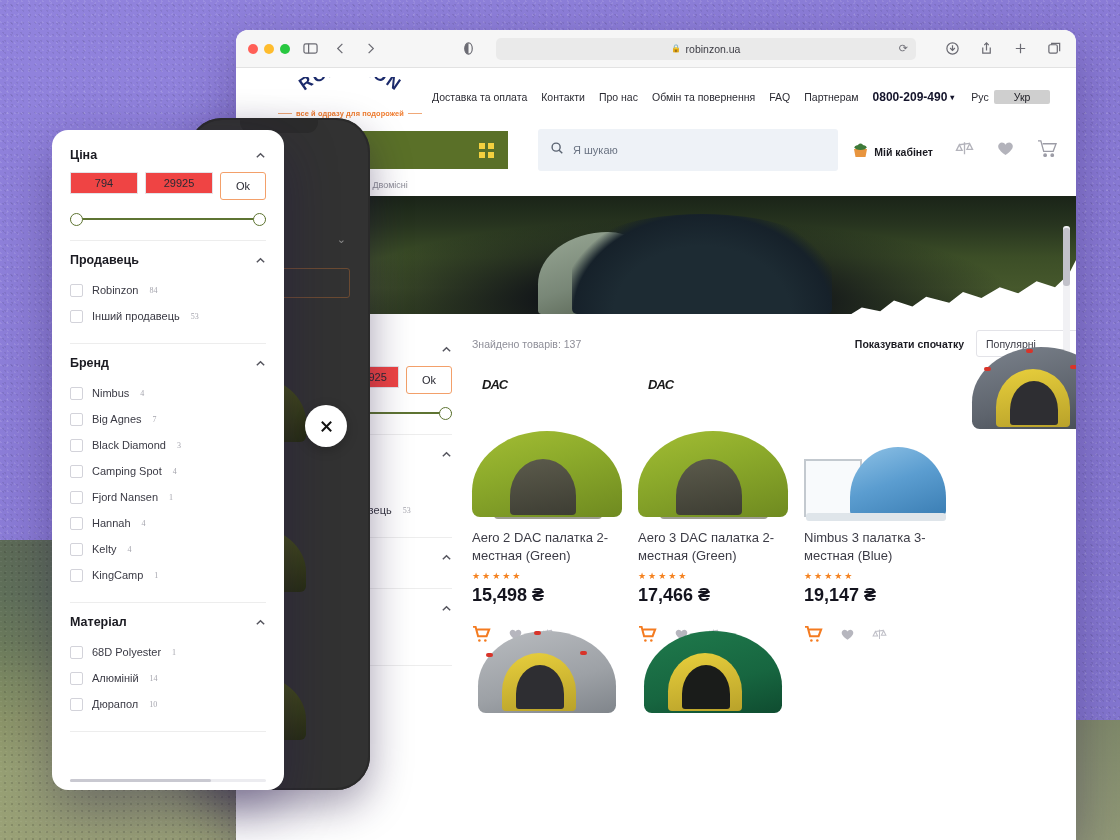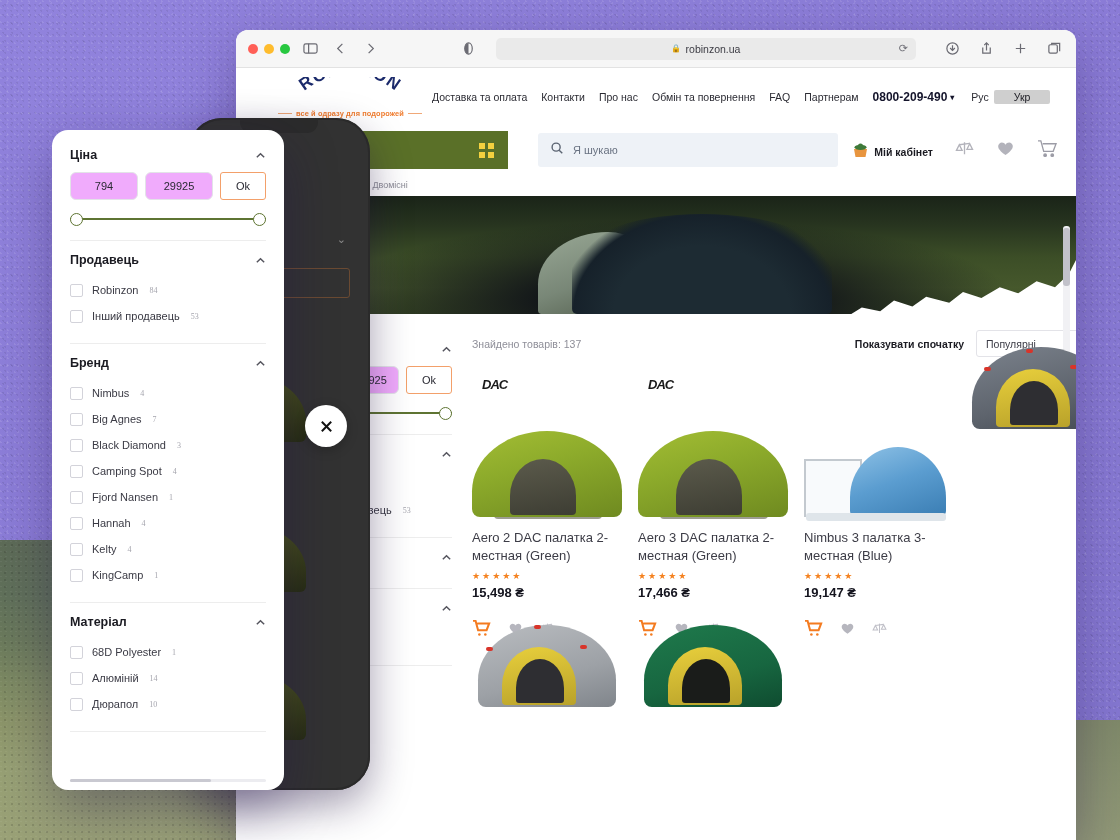--- a/index.html
+++ b/index.html
@@ -91,21 +91,21 @@
 
   
   .site-search-row { height: 48px; display:flex; align-items:center; gap: 0; background:#fff; }
   .cat-btn {
     width: 226px; height: 38px; background:#5a7028; margin-left: 46px;
     display:flex; align-items:center; justify-content:flex-end; padding-right: 14px; flex:none;
   }
   .grid-ico { display:grid; grid-template-columns: 6px 6px; gap:3px; }
   .grid-ico i { width:6px; height:6px; background:#f4d03f; display:block; }
   .search-field {
-    flex: 1; height: 34px; background:#eef2f7; margin-left: 30px; border-radius:3px;
+    flex: 1; height: 42px; background:#eef2f7; margin-left: 30px; border-radius:3px;
     display:flex; align-items:center; padding: 0 12px; gap: 9px; max-width: 300px;
   }
   .search-field svg { width:14px; height:14px; stroke:#5b6472; fill:none; stroke-width:1.6; }
   .search-ph { font-size: 11px; color:#6a7382; }
   .head-actions { display:flex; align-items:center; gap: 22px; margin-left: auto; padding-right: 18px; }
   .cab { display:flex; align-items:flex-end; gap: 5px; font-size: 10.5px; font-weight:700; color:#1b1b22; }
 
   
   .crumbs { height: 22px; display:flex; align-items:center; padding-left: 46px; font-size: 9px; color:#8d8d97; gap:5px; }
   .crumbs b { font-weight: 400; color:#8d8d97; }
@@ -134,21 +134,21 @@
   }
 
   
   .main-cols { display:flex; }
   .side-col { width: 232px; flex:none; padding: 16px 16px 0 46px; }
   .side-block { border-bottom: 1px solid #ededed; padding: 12px 0 14px; }
   .side-head { display:flex; align-items:center; justify-content:space-between; font-size: 12.5px; font-weight:700; color:#1b1b22; margin-bottom: 10px; }
   .chev { width:11px; height:11px; }
   .chev svg { width:11px; height:11px; stroke:#55555e; fill:none; stroke-width:1.6; }
   .price-row { display:flex; gap:7px; margin-bottom: 12px; }
-  .pbox { flex:1; height: 28px; border:1px solid #e3e3e8; border-radius:6px; display:flex; align-items:center; justify-content:center; font-size:11px; color:#2a2a33; background:#f0abfc; }
+  .pbox { flex:1; height: 22px; border:1px solid #e3e3e8; border-radius:1px; display:flex; align-items:center; justify-content:center; font-size:11px; color:#2a2a33; background:#ef4444; }
   .pbtn { width:46px; height:28px; border:1px solid #f3a06a; border-radius:3px; display:flex; align-items:center; justify-content:center; font-size:11px; color:#2a2a33; background:#fff; }
   .slider { position:relative; height: 14px; display:flex; align-items:center; }
   .slider .track { height:2px; background:#5e7432; width:100%; }
   .knob { position:absolute; width:13px; height:13px; border-radius:50%; background:#fff; border:1.6px solid #5e7432; }
   .opt { display:flex; align-items:center; gap:9px; height: 26px; font-size:11px; color:#3a3a44; }
   .cbx { width:13px; height:13px; border:1px solid #d3d3da; border-radius:2px; background:#fff; flex:none; }
   .cnt { font-size:8px; color:#a5a5ae; margin-left:2px; vertical-align: top; font-family: Liberation Serif, serif; }
 
   .prod-col { flex:1; padding: 16px 18px 0 4px; }
   .prod-top { display:flex; align-items:center; justify-content:space-between; margin-bottom: 16px; }
@@ -169,21 +169,21 @@
   .tent-b .awn { position:absolute; left:0; bottom:6px; width:58px; height:58px; border-left:2px solid #c3c9cf; border-top:2px solid #c3c9cf; border-right:2px solid #c3c9cf; background: rgba(235,240,245,.35); }
   .tent-b .base { position:absolute; left:2px; bottom:2px; width:140px; height:8px; background:#dfe5ea; border-radius:3px; }
   .tent-c { width: 150px; height: 92px; position:relative; }
   .tent-c .body { position:absolute; left:6px; bottom:4px; width:138px; height:82px; border-radius: 52% 52% 8px 8px / 70% 70% 8px 8px; }
   .tent-c .door { position:absolute; left:30px; bottom:6px; width:74px; height:58px; background: linear-gradient(170deg,#e8cf3c 0%, #b9a22a 100%); border-radius: 50% 50% 4px 4px / 66% 66% 4px 4px; }
   .tent-c .inner { position:absolute; left:44px; bottom:8px; width:48px; height:44px; background:#2e2e32; border-radius: 50% 50% 3px 3px / 66% 66% 3px 3px; }
   .pegs i { position:absolute; width:7px; height:4px; background:#d8342a; border-radius:2px; }
 
   .ptitle { font-size: 13px; color:#3c3c46; line-height: 1.42; min-height: 29px; margin-top: 6px; }
   .stars { color:#f58220; font-size: 9px; letter-spacing: 2px; margin: 5px 0 4px; }
-  .pprice { font-size: 13px; font-weight: 700; color:#14141e; margin-bottom: 20px; }
+  .pprice { font-size: 18px; font-weight: 700; color:#14141e; margin-bottom: 20px; }
   .pacts { display:flex; align-items:center; gap: 17px; }
   .cart-ico svg { width:19px; height:17px; }
   .heart-ico svg, .scale-ico svg { width:15px; height:15px; }
 
   
   #phone {
     position: absolute; left: 188px; top: 118px; width: 182px; height: 672px;
     background: #323232; border-radius: 34px;
     box-shadow: 0 16px 40px rgba(30,15,60,.40), inset 0 0 0 2px #2a2a2a;
     overflow: hidden;

